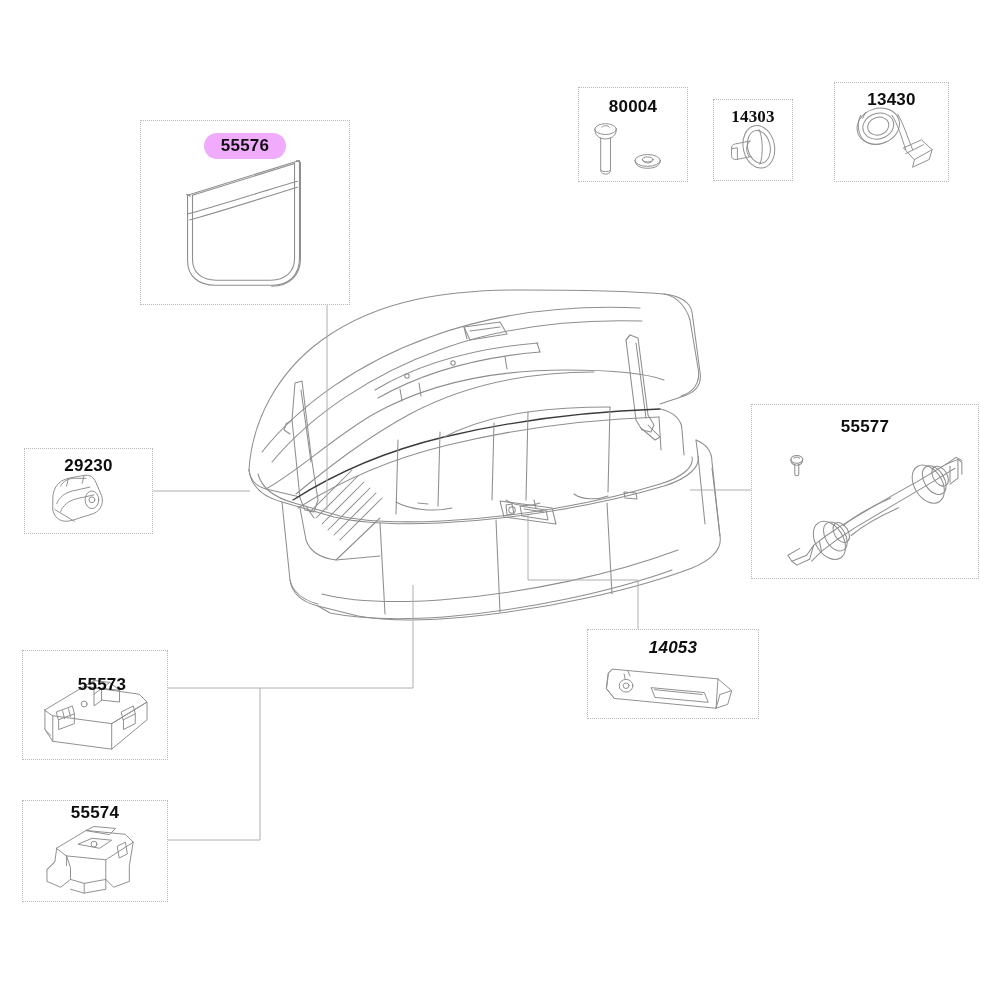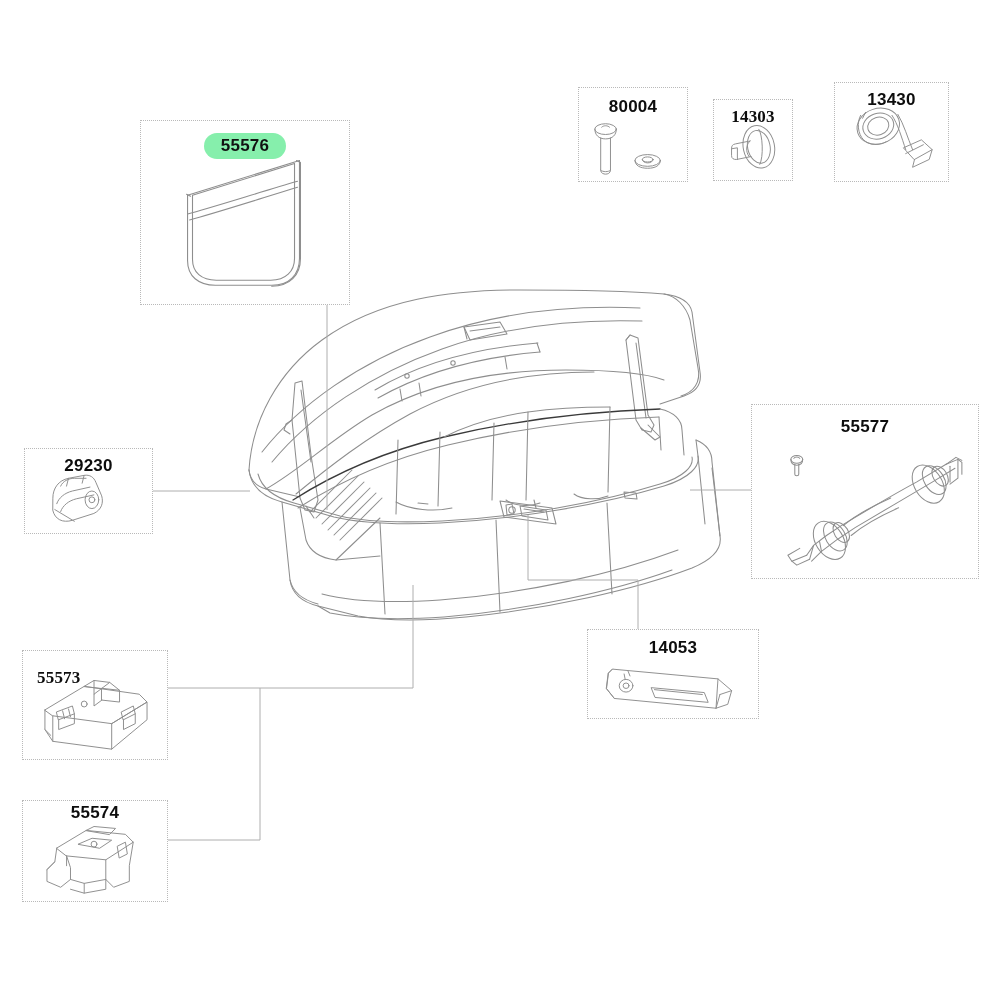--- a/index.html
+++ b/index.html
@@ -37,21 +37,21 @@
     white-space:nowrap;
   }
   
   .part-label.hl {
     color:#111111;
   }
   .hl-pill {
     display:inline-block;
     padding:4px 17px 5px 17px;
     border-radius:50%/50%;
-    background:#86efac;
+    background:#f0abfc;
     border-radius:999px;
     line-height:1;
   }
   .part-art {
     position:absolute;
     left:0; top:0; width:100%; height:100%;
     pointer-events:none;
   }
   .part-art svg { width:100%; height:100%; display:block; }
 </style>
@@ -377,21 +377,21 @@
           <path d="M100 62 L112 56 L114 64 L102 70 Z"></path>
           <path d="M102 70 L102 80 L114 74 L114 64"></path>
 
           <circle cx="62" cy="54" r="3"></circle>
 
           <path d="M30 92 L30 66"></path>
           <path d="M22 80 L28 86"></path>
         </g>
       </svg>
     </div>
-    <div class="part-label" style="top:18px; text-align:left; padding-left:14px;font-family:Liberation Serif, serif;">55573</div>
+    <div class="part-label" style="top:25px; text-align:center; padding-left:14px;">55573</div>
   </div>
 
   <div class="part-box" style="left:22px; top:800px; width:146px; height:102px;">
     <div class="part-art">
       <svg viewBox="0 0 146 102">
         <g fill="none" stroke="#8e8e8e" stroke-width="1" stroke-linejoin="round" stroke-linecap="round">
           <path d="M34 48 L64 30 L104 34 L112 42 L84 60 L44 56 Z"></path>
           <path d="M34 48 L32 62 L24 70 L24 82 L38 88 L48 80 L48 68 L44 56"></path>
           <path d="M84 60 L84 80 L92 88 L108 82 L108 66 L112 42"></path>
           <path d="M48 80 L62 84 L62 94 L48 90"></path>
@@ -404,21 +404,21 @@
           <path d="M44 56 L44 66"></path>
           <path d="M96 46 L104 42 L106 54 L98 58 Z"></path>
           <path d="M24 70 L32 62"></path>
         </g>
       </svg>
     </div>
     <div class="part-label" style="top:3px;">55574</div>
   </div>
 
 
-  <div class="part-box" style="left:587px; top:629px; width:172px; height:90px;">
+  <div class="part-box" style="left:587px; top:629px; width:172px; height:90px;font-style:italic;">
     <div class="part-art">
       <svg viewBox="0 0 172 90">
         <g fill="none" stroke="#8e8e8e" stroke-width="1" stroke-linejoin="round" stroke-linecap="round">
           <path d="M20 44 L24 40 L132 50 L146 62 L142 76 L130 80 L26 70 L18 60 Z"></path>
           <path d="M24 40 L20 44 L18 60 L26 70"></path>
           <path d="M132 50 L130 80"></path>
           <path d="M146 62 L134 66"></path>
           <path d="M134 66 L130 80"></path>
 
           <ellipse cx="38" cy="57" rx="7" ry="6.5"></ellipse>

